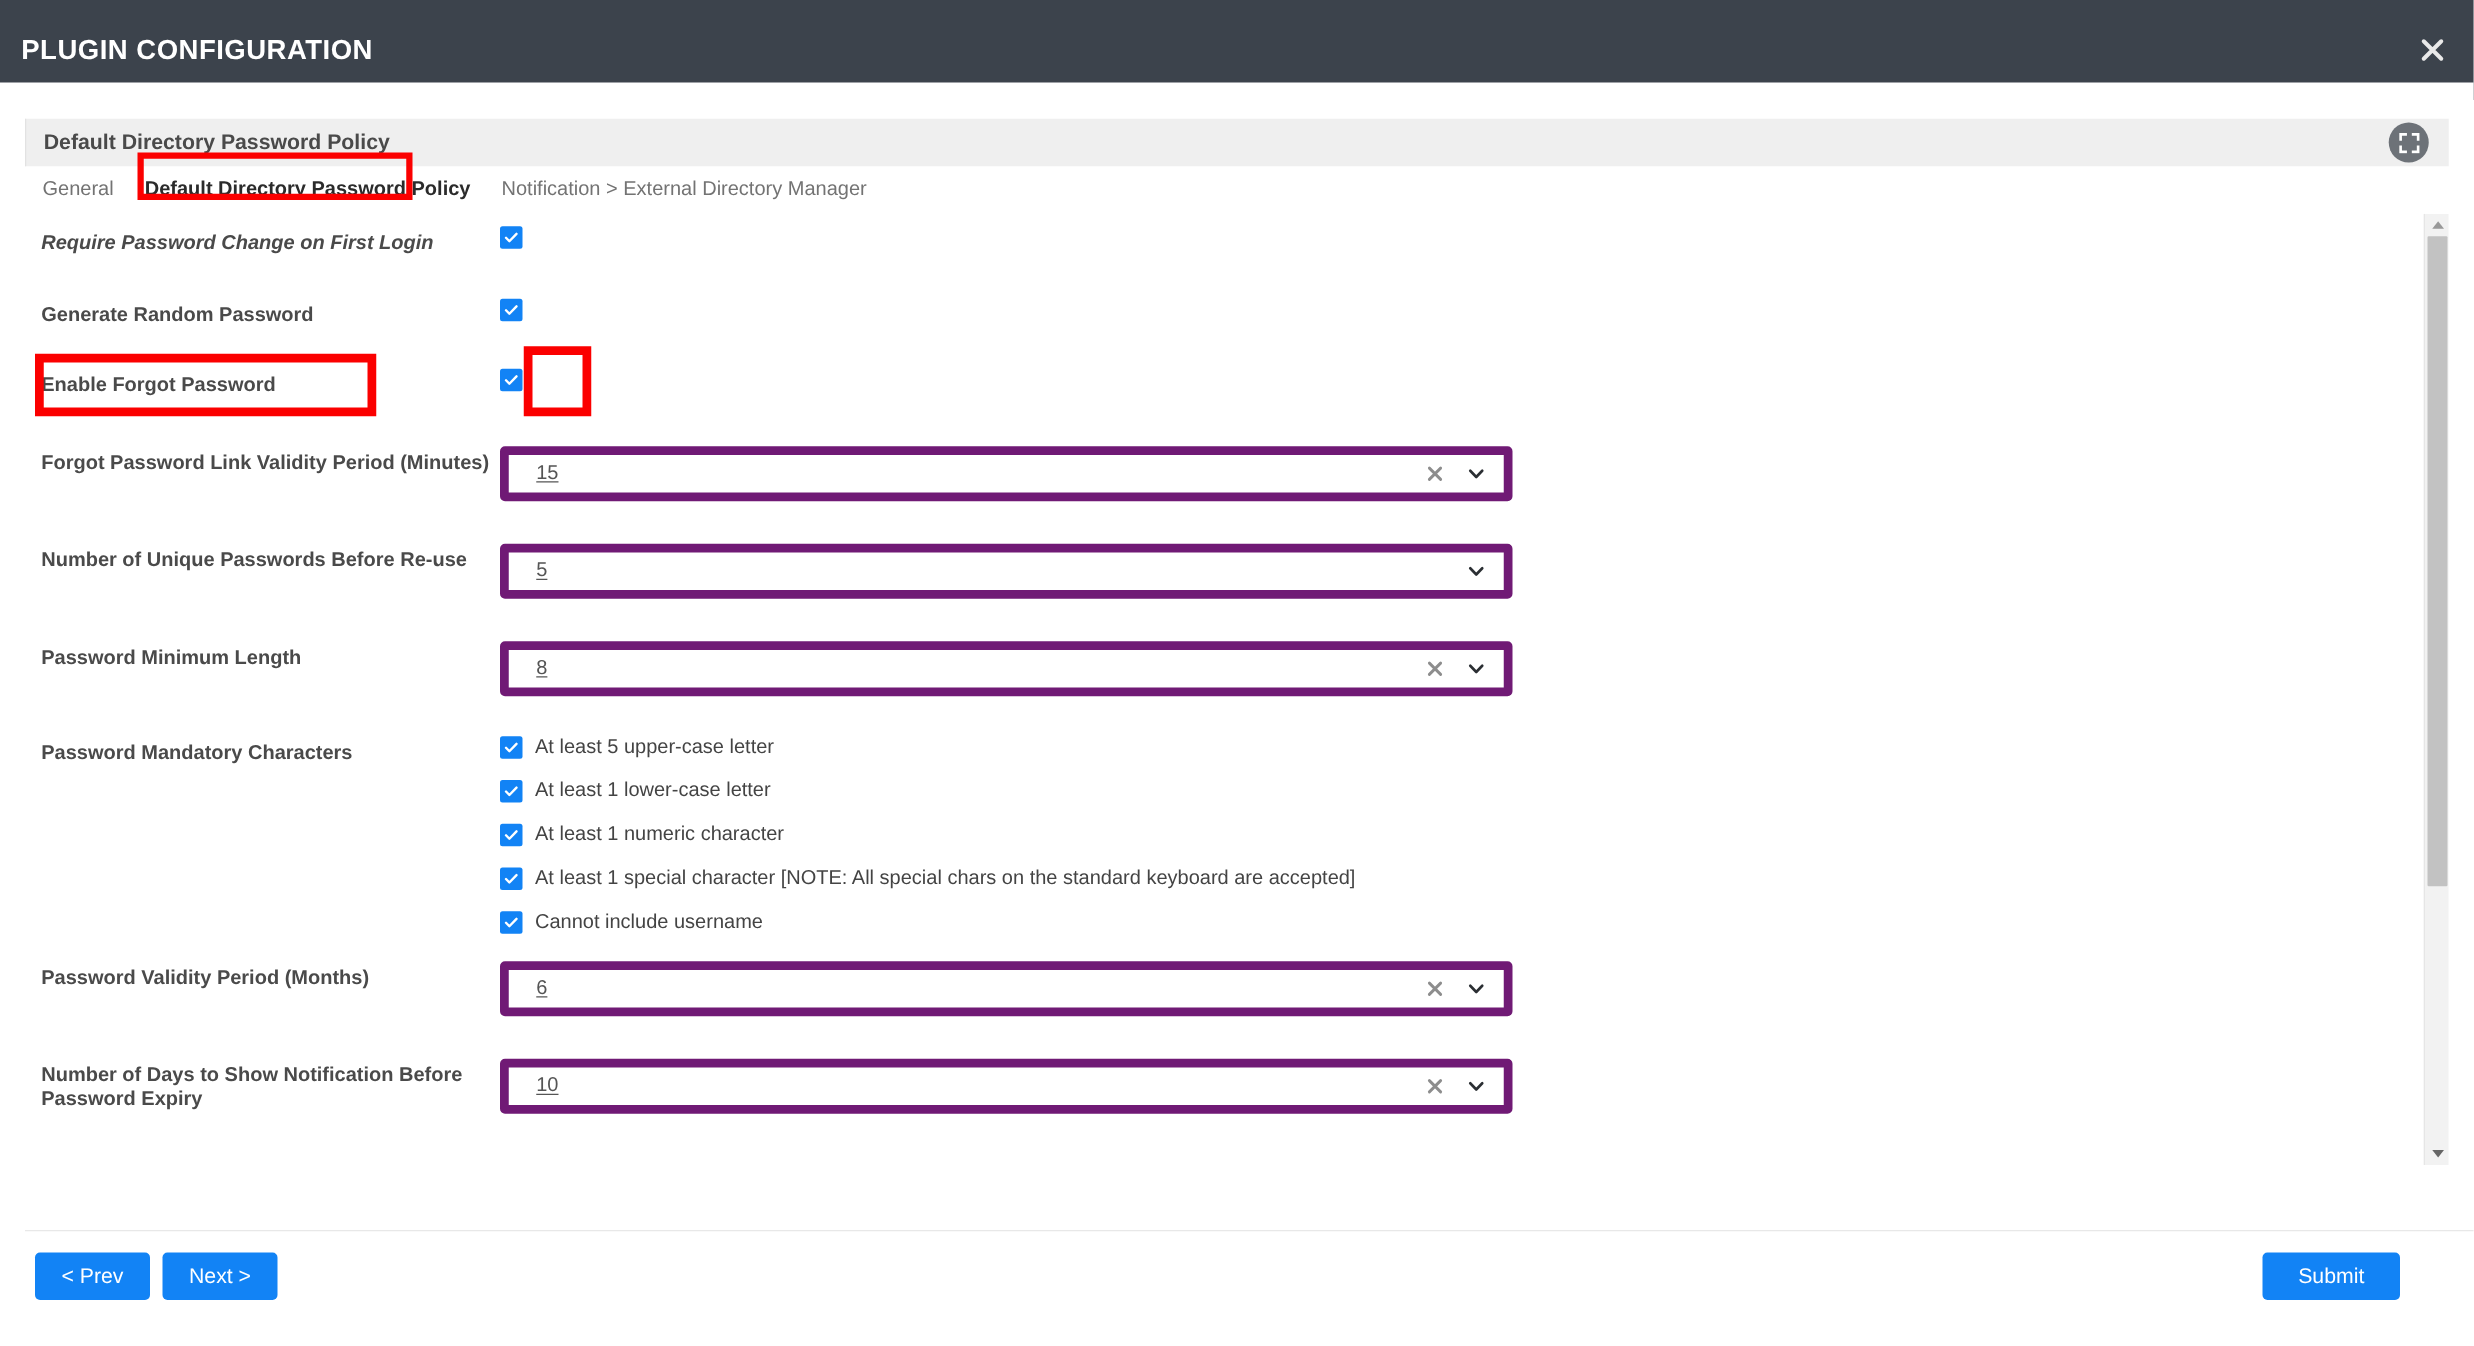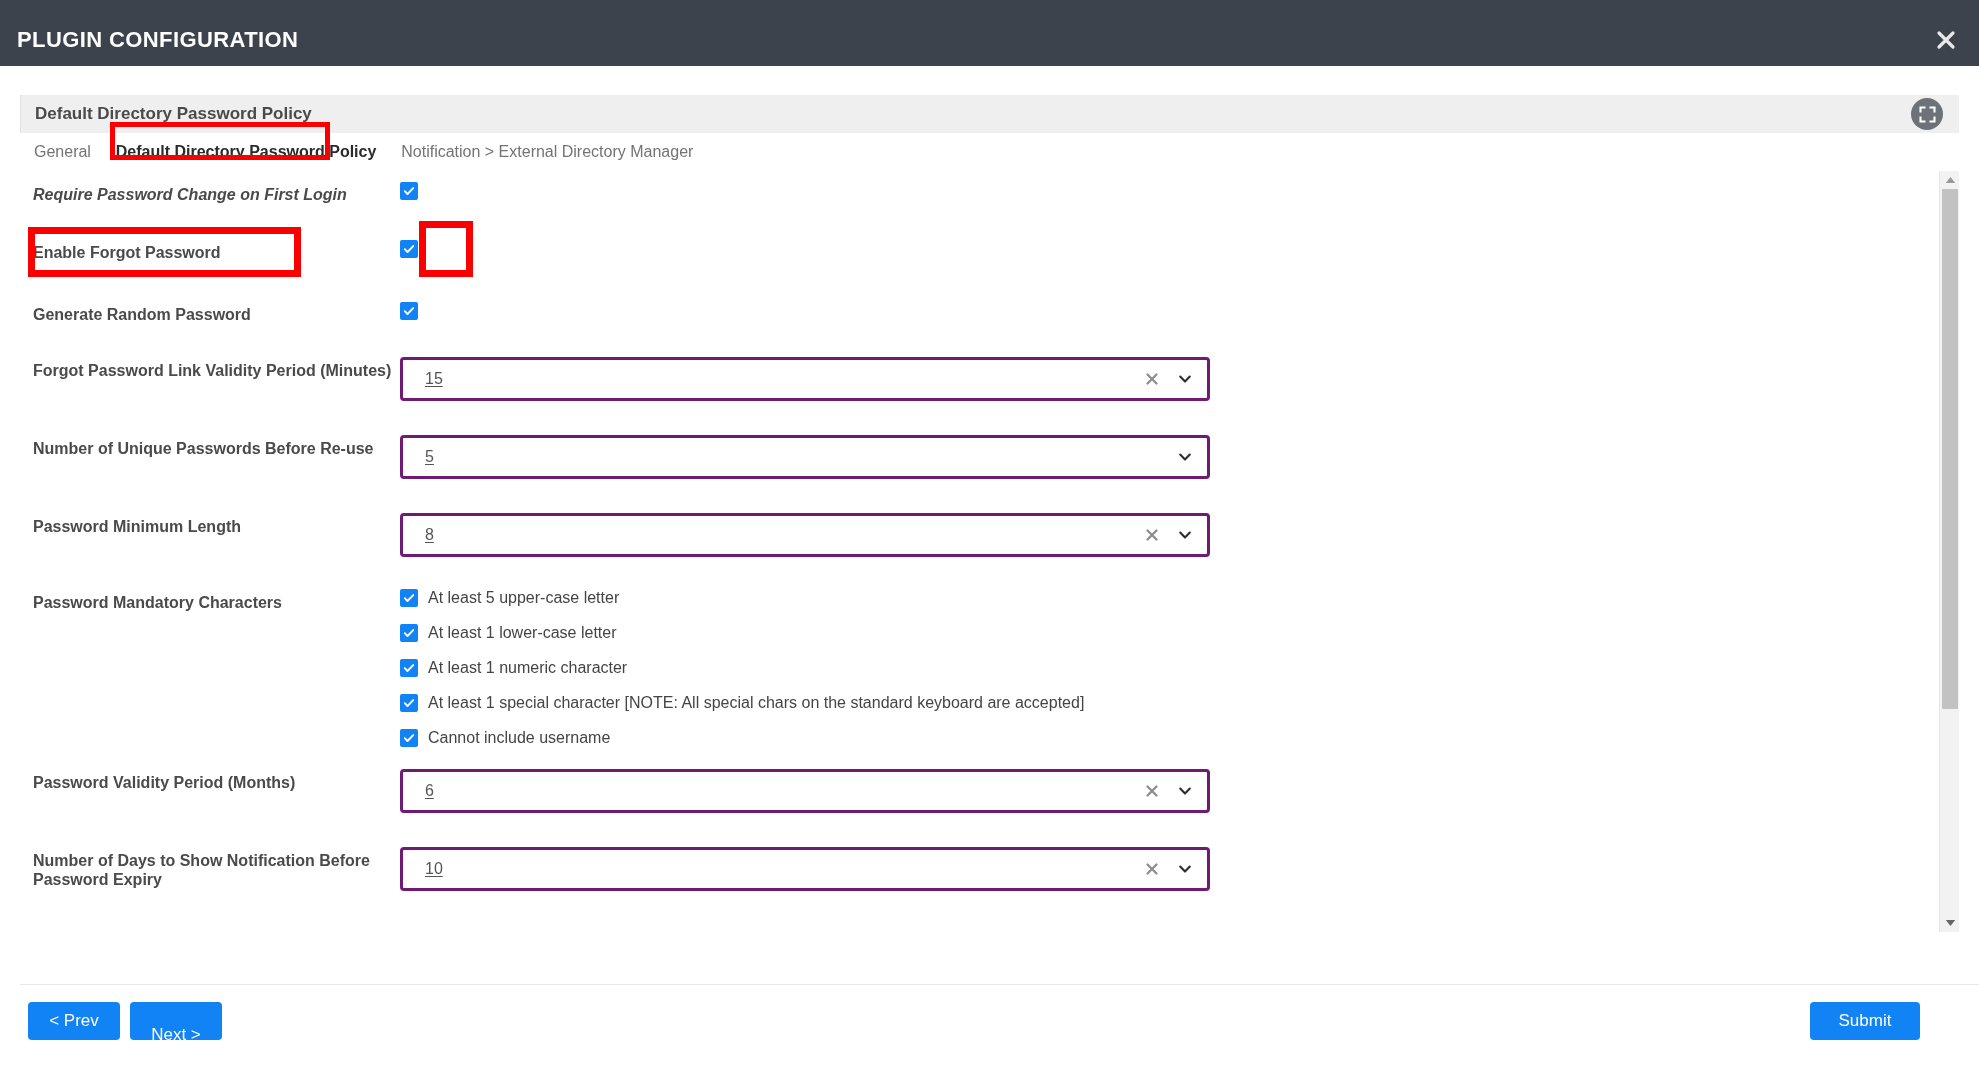--- a/index.html
+++ b/index.html
@@ -182,21 +182,21 @@
     color: #444;
     margin-left: 10px;
     line-height: 1;
   }
 
   
   .sel {
     position: relative;
     width: 810px;
     height: 44px;
-    border: 3px solid #701a75;
+    border: 7px solid #701a75;
     border-radius: 4px;
     background: #fff;
     display: flex;
     align-items: center;
     cursor: pointer;
   }
   .sel-value {
     font-size: 16px;
     color: #555;
     margin-left: 22px;
@@ -290,21 +290,21 @@
     background: #1283f5;
     font-family: "Liberation Sans", sans-serif;
     font-size: 17px;
     font-weight: normal;
     cursor: pointer;
     padding: 0 16px;
     height: 38px;
     line-height: 38px;
   }
   .btn-prev { position: absolute; left: 8px; top: 17px; width: 92px; padding: 0; }
-  .btn-next { position: absolute; left: 110px; top: 17px; width: 92px; padding: 14px; }
+  .btn-next { position: absolute; left: 110px; top: 17px; width: 92px; padding: 0; }
   .btn-submit { position: absolute; right: 59px; top: 17px; width: 110px; padding: 0; }
 </style>
 </head>
 <body>
 
 <div class="modal">
 
   <div class="titlebar">
     <div class="titlebar-title">PLUGIN CONFIGURATION</div>
     <div class="titlebar-close">
@@ -343,42 +343,42 @@
             <div class="row-label">Require Password Change on First Login</div>
             <div class="row-field">
               <span class="cb">
                 <svg width="12" height="12" viewBox="0 0 12 12" aria-hidden="true">
                   <path d="M1.8 6.2 L4.5 9 L10.2 3.1" stroke="#fff" stroke-width="1.9" fill="none" stroke-linecap="round" stroke-linejoin="round"></path>
                 </svg>
               </span>
             </div>
           </div>
 
-          <div class="row" style="margin-bottom:38px;">
-            <div class="row-label">Enable Forgot Password</div>
+          <div class="row" style="margin-bottom:32px;">
+            <div class="row-label">Generate Random Password</div>
             <div class="row-field">
               <span class="cb">
                 <svg width="12" height="12" viewBox="0 0 12 12" aria-hidden="true">
                   <path d="M1.8 6.2 L4.5 9 L10.2 3.1" stroke="#fff" stroke-width="1.9" fill="none" stroke-linecap="round" stroke-linejoin="round"></path>
                 </svg>
               </span>
             </div>
-            <span class="annot-label"></span>
-            <span class="annot-cb"></span>
-          </div>
-
-          <div class="row" style="margin-bottom:32px;">
-            <div class="row-label">Generate Random Password</div>
+          </div>
+
+          <div class="row" style="margin-bottom:38px;">
+            <div class="row-label">Enable Forgot Password</div>
             <div class="row-field">
               <span class="cb">
                 <svg width="12" height="12" viewBox="0 0 12 12" aria-hidden="true">
                   <path d="M1.8 6.2 L4.5 9 L10.2 3.1" stroke="#fff" stroke-width="1.9" fill="none" stroke-linecap="round" stroke-linejoin="round"></path>
                 </svg>
               </span>
             </div>
+            <span class="annot-label"></span>
+            <span class="annot-cb"></span>
           </div>
 
           <div class="row" style="margin-bottom:34px;">
             <div class="row-label">Forgot Password Link Validity Period (Minutes)</div>
             <div class="row-field">
               <div class="sel">
                 <span class="sel-value">15</span>
                 <span class="sel-clear">
                   <svg width="14" height="14" viewBox="0 0 14 14" aria-hidden="true">
                     <path d="M2.5 2.5 L11.5 11.5 M11.5 2.5 L2.5 11.5" stroke="#8d8d8d" stroke-width="2.3" stroke-linecap="round"></path>

